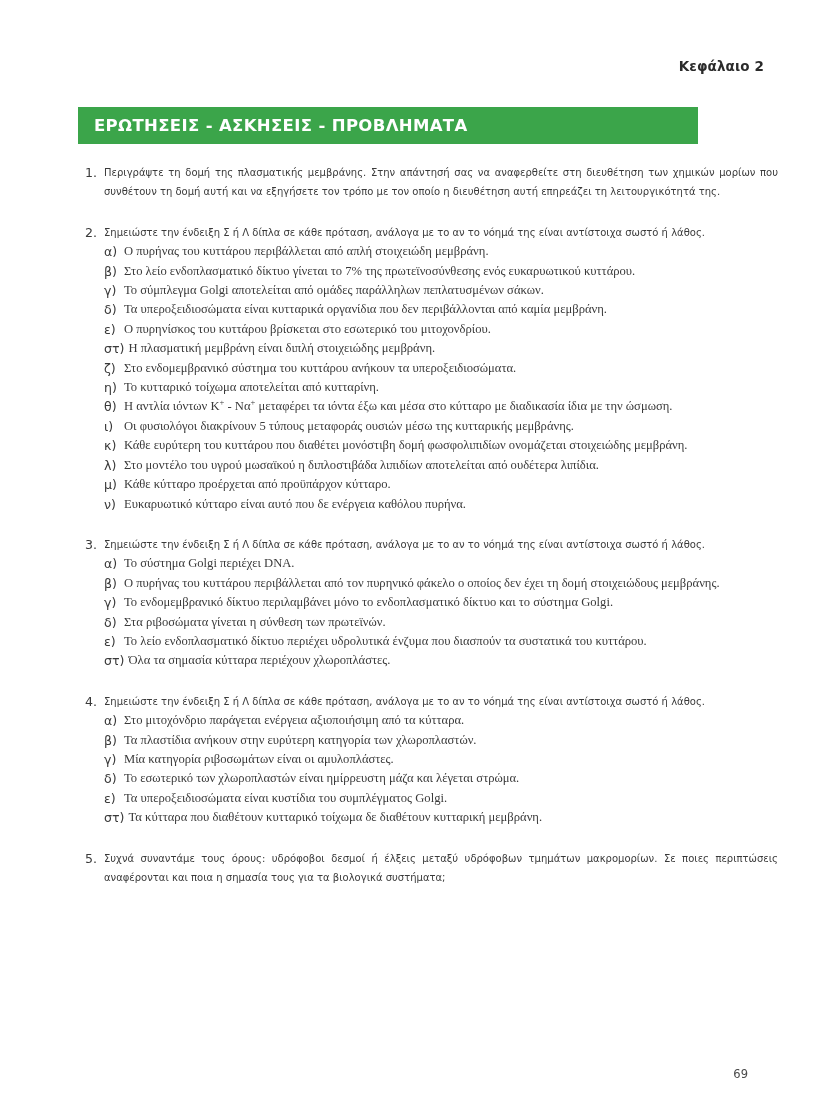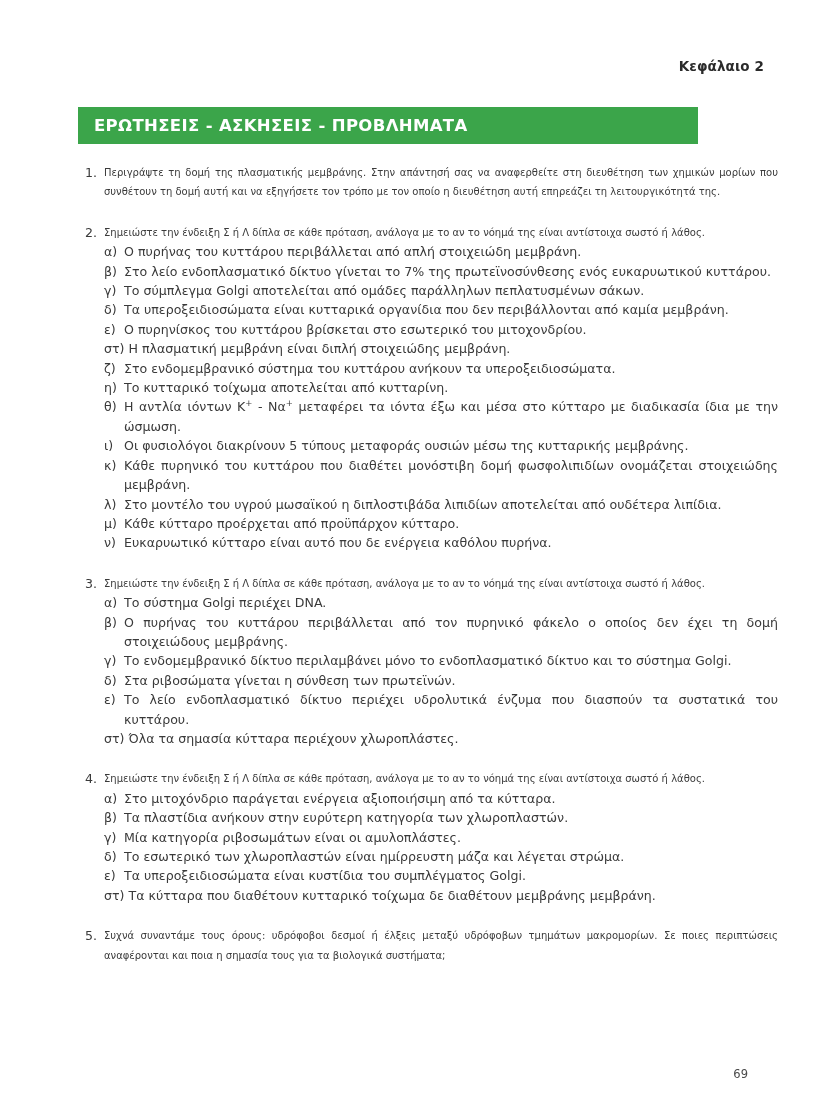--- a/index.html
+++ b/index.html
@@ -116,20 +116,21 @@
     min-width: 20px;
     padding-right: 4px;
     white-space: nowrap;
   }
 
   .sub-text {
     flex: 1 1 auto;
     min-width: 0;
     text-align: justify;
     text-justify: inter-word;
+    font-family: Liberation Serif, serif;
   }
 
   
 
   sup {
     font-size: 0.68em;
     vertical-align: super;
     line-height: 0;
   }
 
@@ -200,21 +201,21 @@
             <li class="sub-item">
               <span class="sub-marker">θ)</span>
               <span class="sub-text">Η αντλία ιόντων Κ<sup>+</sup> - Να<sup>+</sup> μεταφέρει τα ιόντα έξω και μέσα στο κύτταρο με διαδικασία ίδια με την ώσμωση.</span>
             </li>
             <li class="sub-item">
               <span class="sub-marker">ι)</span>
               <span class="sub-text">Οι φυσιολόγοι διακρίνουν 5 τύπους μεταφοράς ουσιών μέσω της κυτταρικής μεμβράνης.</span>
             </li>
             <li class="sub-item">
               <span class="sub-marker">κ)</span>
-              <span class="sub-text">Κάθε πυρηνικό του κυττάρου που διαθέτει μονόστιβη δομή φωσφολιπιδίων ονομάζεται στοιχειώδης μεμβράνη.</span>
+              <span class="sub-text">Κάθε ευρύτερη του κυττάρου που διαθέτει μονόστιβη δομή φωσφολιπιδίων ονομάζεται στοιχειώδης μεμβράνη.</span>
             </li>
             <li class="sub-item">
               <span class="sub-marker">λ)</span>
               <span class="sub-text">Στο μοντέλο του υγρού μωσαϊκού η διπλοστιβάδα λιπιδίων αποτελείται από ουδέτερα λιπίδια.</span>
             </li>
             <li class="sub-item">
               <span class="sub-marker">μ)</span>
               <span class="sub-text">Κάθε κύτταρο προέρχεται από προϋπάρχον κύτταρο.</span>
             </li>
             <li class="sub-item">
@@ -276,21 +277,21 @@
             <li class="sub-item">
               <span class="sub-marker">δ)</span>
               <span class="sub-text">Το εσωτερικό των χλωροπλαστών είναι ημίρρευστη μάζα και λέγεται στρώμα.</span>
             </li>
             <li class="sub-item">
               <span class="sub-marker">ε)</span>
               <span class="sub-text">Τα υπεροξειδιοσώματα είναι κυστίδια του συμπλέγματος Golgi.</span>
             </li>
             <li class="sub-item">
               <span class="sub-marker">στ)</span>
-              <span class="sub-text">Τα κύτταρα που διαθέτουν κυτταρικό τοίχωμα δε διαθέτουν μεμβράνης μεμβράνη.</span>
+              <span class="sub-text">Τα κύτταρα που διαθέτουν κυτταρικό τοίχωμα δε διαθέτουν κυτταρική μεμβράνη.</span>
             </li>
           </ul>
         </div>
       </div>
       <div class="question">
         <div class="q-number">5.</div>
         <div class="q-body">
           <p class="q-stem">Συχνά συναντάμε τους όρους: υδρόφοβοι δεσμοί ή έλξεις μεταξύ υδρόφοβων τμημάτων μακρομορίων. Σε ποιες περιπτώσεις αναφέρονται και ποια η σημασία τους για τα βιολογικά συστήματα;</p>
         </div>
       </div>

